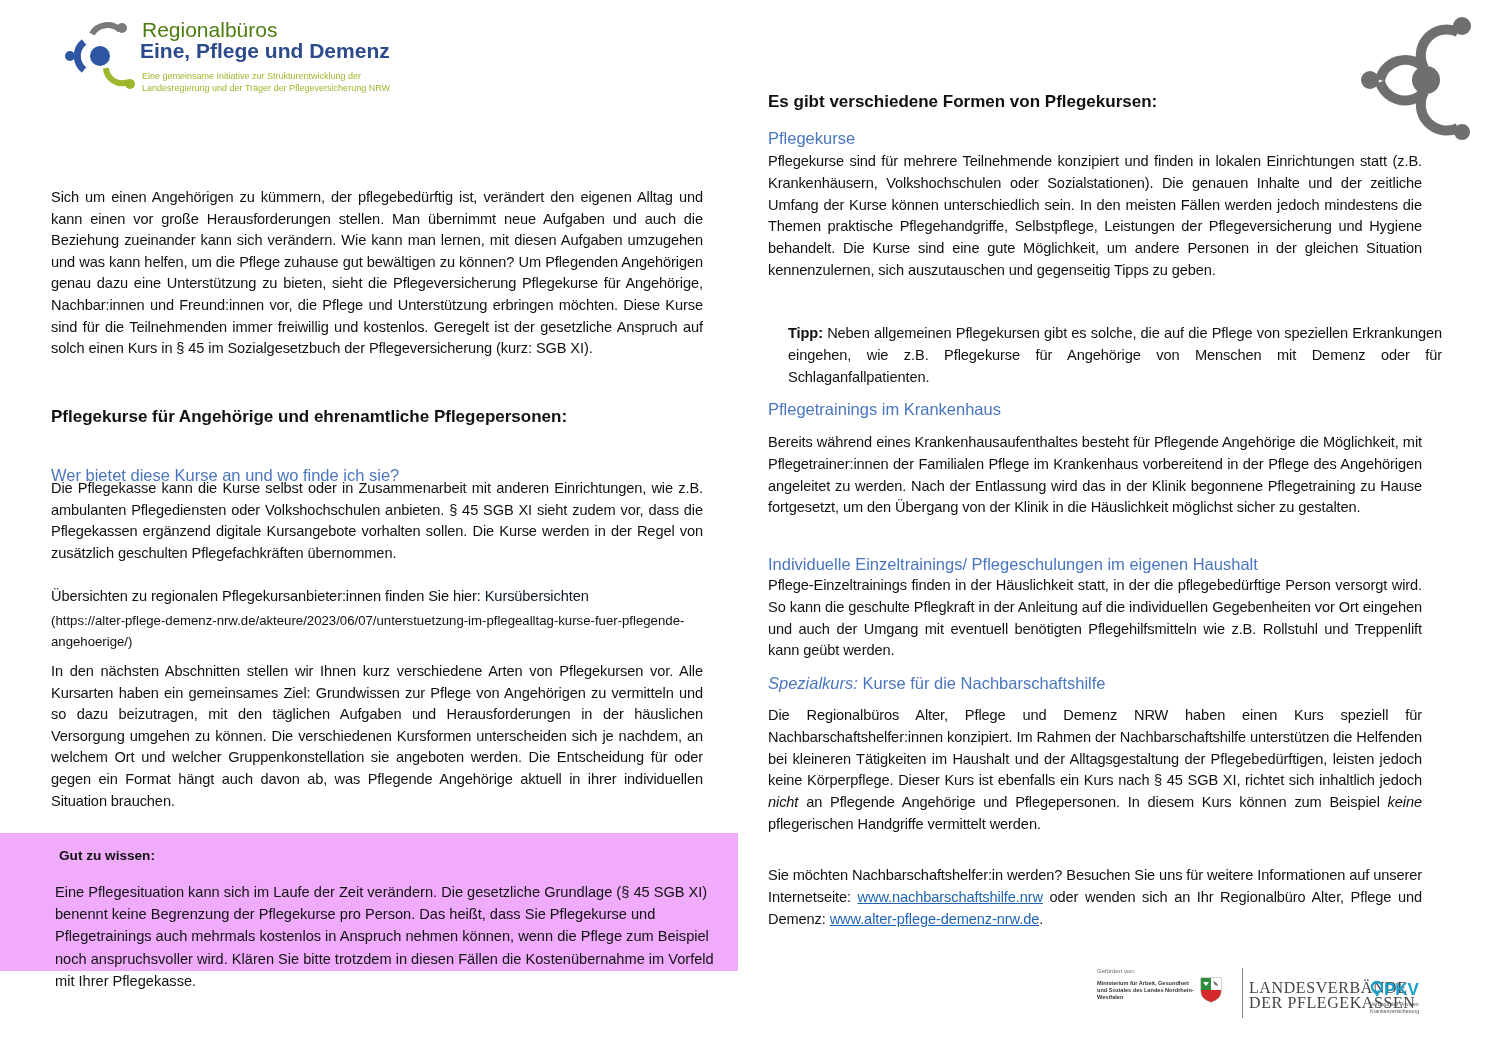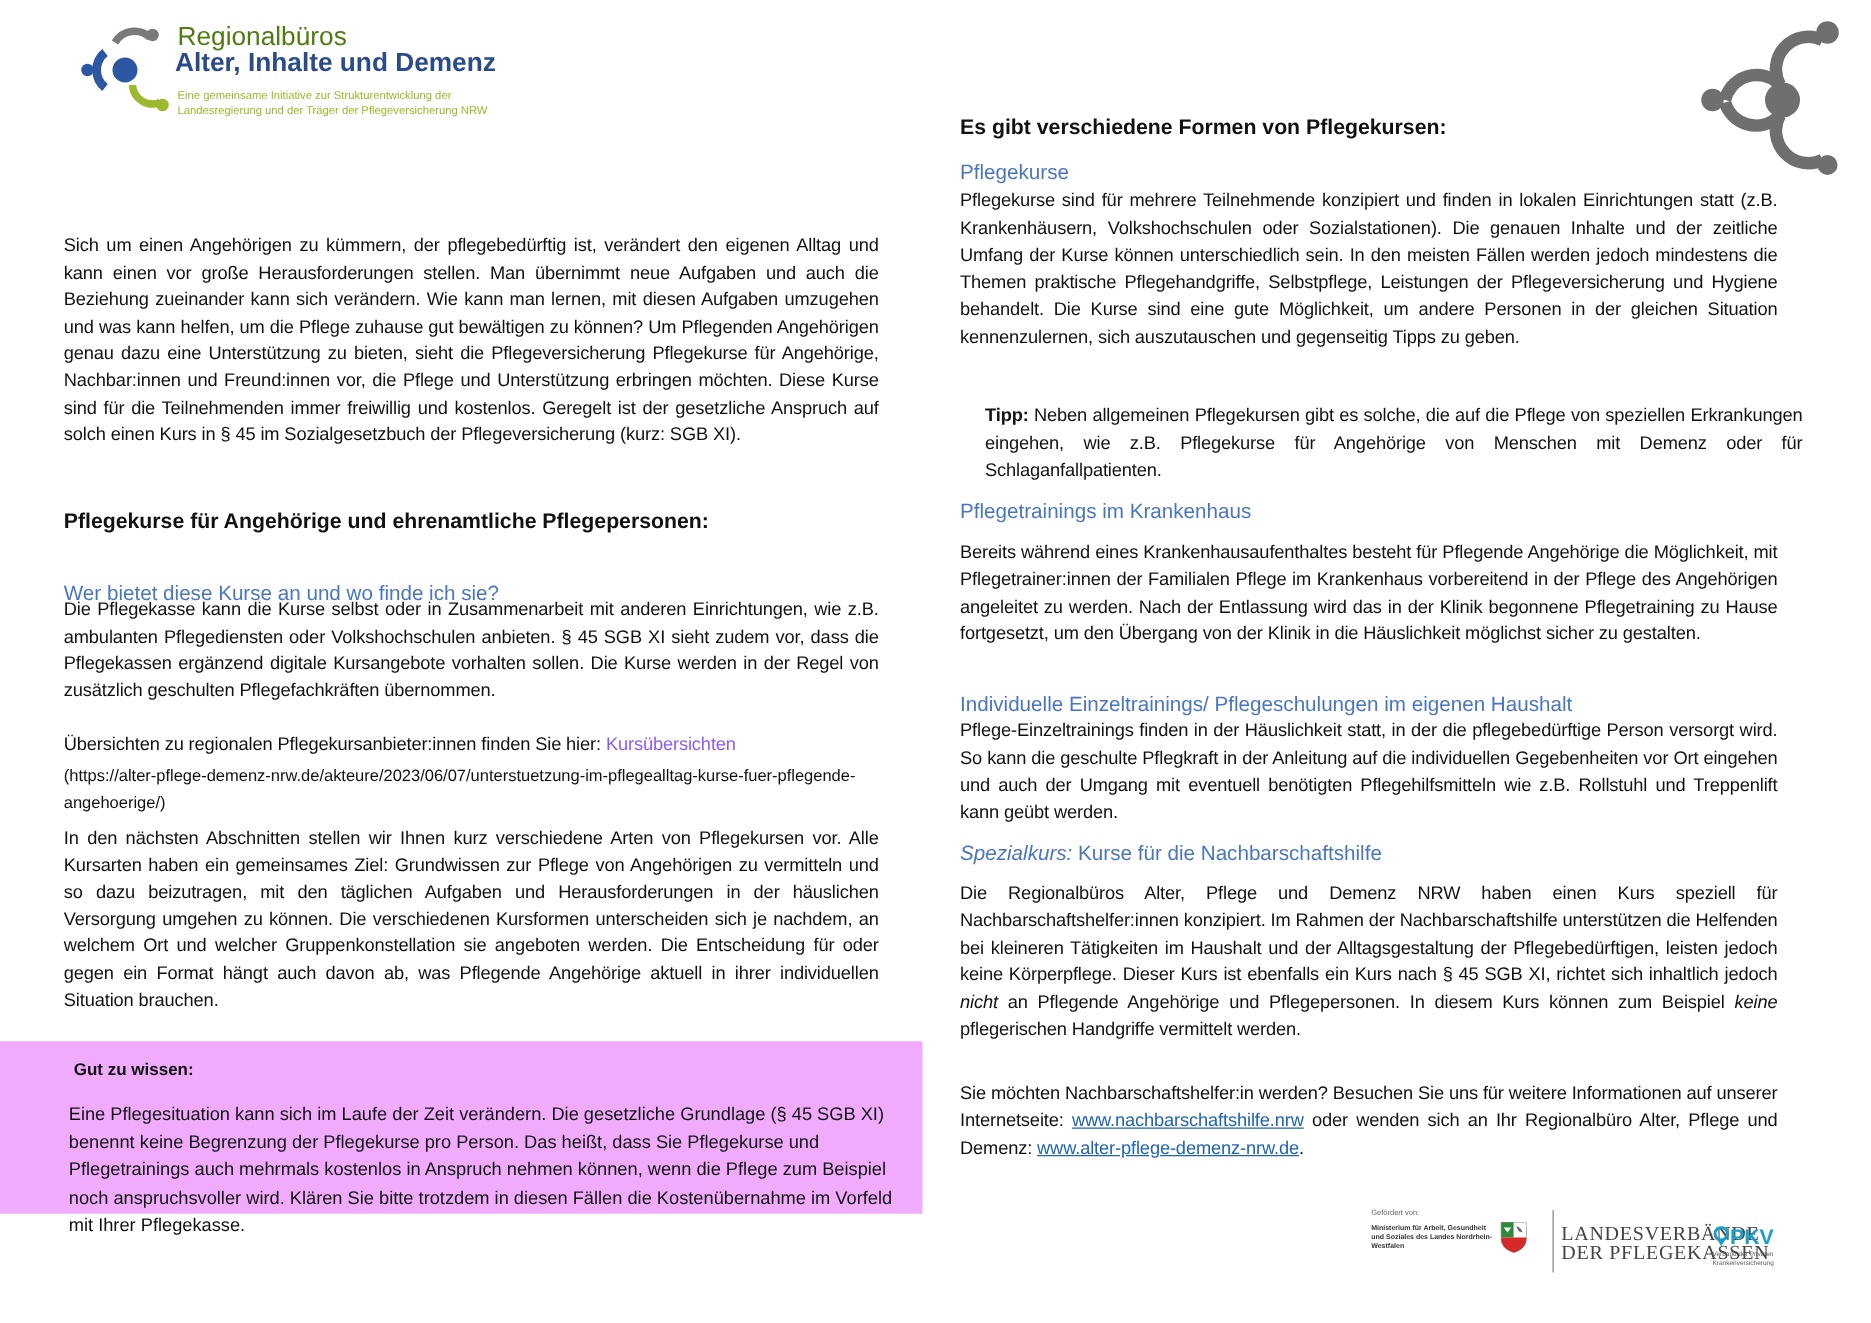--- a/index.html
+++ b/index.html
@@ -7,21 +7,21 @@
     width: 1497px; height: 1058px; position: relative; overflow: hidden;
     font-family: "Liberation Sans", sans-serif; color: #111;
   }
   .abs { position: absolute; }
   .just { text-align: justify; text-align-last: left; }
   .body-text { font-size: 14.6px; line-height: 21.6px; letter-spacing: -0.1px; }
   .body-text-r { font-size: 14.6px; line-height: 21.8px; letter-spacing: -0.1px; }
   .blue-head { color: #4a76bf; font-size: 16.5px; line-height: 22px; }
   .bold-head { font-weight: bold; font-size: 17px; color: #111; }
   a.link { color: #1f63b5; text-decoration: underline; }
-  a.link-plain { color: #8b5cf6; text-decoration: none; margin-top: 48px; }
+  a.link-plain { color: #0f172a; text-decoration: none; margin-top: 48px; }
 
   
   #logo { left: 62px; top: 18px; width: 350px; height: 80px; }
   #logo .brand1 { position: absolute; left: 80px; top: 0px; font-size: 21px; color: #4d7c0f; }
   #logo .brand2 { position: absolute; left: 78px; top: 21px; font-size: 21px; font-weight: bold; color: #2c4b8a; }
   #logo .tag { position: absolute; left: 80px; top: 52px; font-size: 9px; line-height: 12px; color: #9cb82d; }
 
   #corner-logo { left: 1358px; top: 10px; width: 118px; height: 130px; }
 
   #title { left: 40px; top: 114px; width: 628px; text-align: center; color: #4a78c2; font-weight: bold; font-size: 18.6px; line-height: 28px; letter-spacing: -0.1px; }
@@ -67,21 +67,21 @@
   <svg width="80" height="70" viewBox="0 0 80 70" style="position:absolute;left:0;top:2px;">
     <path d="M30 14 A18 18 0 0 1 58 10" stroke="#7a7a7a" stroke-width="6" fill="none"></path>
     <circle cx="60" cy="8" r="5" fill="#7a7a7a"></circle>
     <path d="M22 22 A18 18 0 0 0 22 50" stroke="#2d56a3" stroke-width="7" fill="none"></path>
     <circle cx="8" cy="36" r="5" fill="#2d56a3"></circle>
     <circle cx="38" cy="36" r="10" fill="#2d56a3"></circle>
     <path d="M44 48 A16 16 0 0 0 66 62" stroke="#9cb82d" stroke-width="6" fill="none"></path>
     <circle cx="68" cy="64" r="5" fill="#9cb82d"></circle>
   </svg>
   <div class="brand1">Regionalbüros</div>
-  <div class="brand2">Alter, Inhalte und Demenz</div>
+  <div class="brand2">Eine, Pflege und Demenz</div>
   <div class="tag">
     <div>Eine gemeinsame Initiative zur Strukturentwicklung der</div>
     <div>Landesregierung und der Träger der Pflegeversicherung NRW</div>
   </div>
 </div>
 
 <div id="corner-logo" class="abs">
   <svg width="118" height="130" viewBox="0 0 118 130">
     <path d="M66 58 A26 26 0 0 1 100 22" stroke="#6f6f6f" stroke-width="10" fill="none"></path>
     <circle cx="104" cy="16" r="9" fill="#6f6f6f"></circle>

